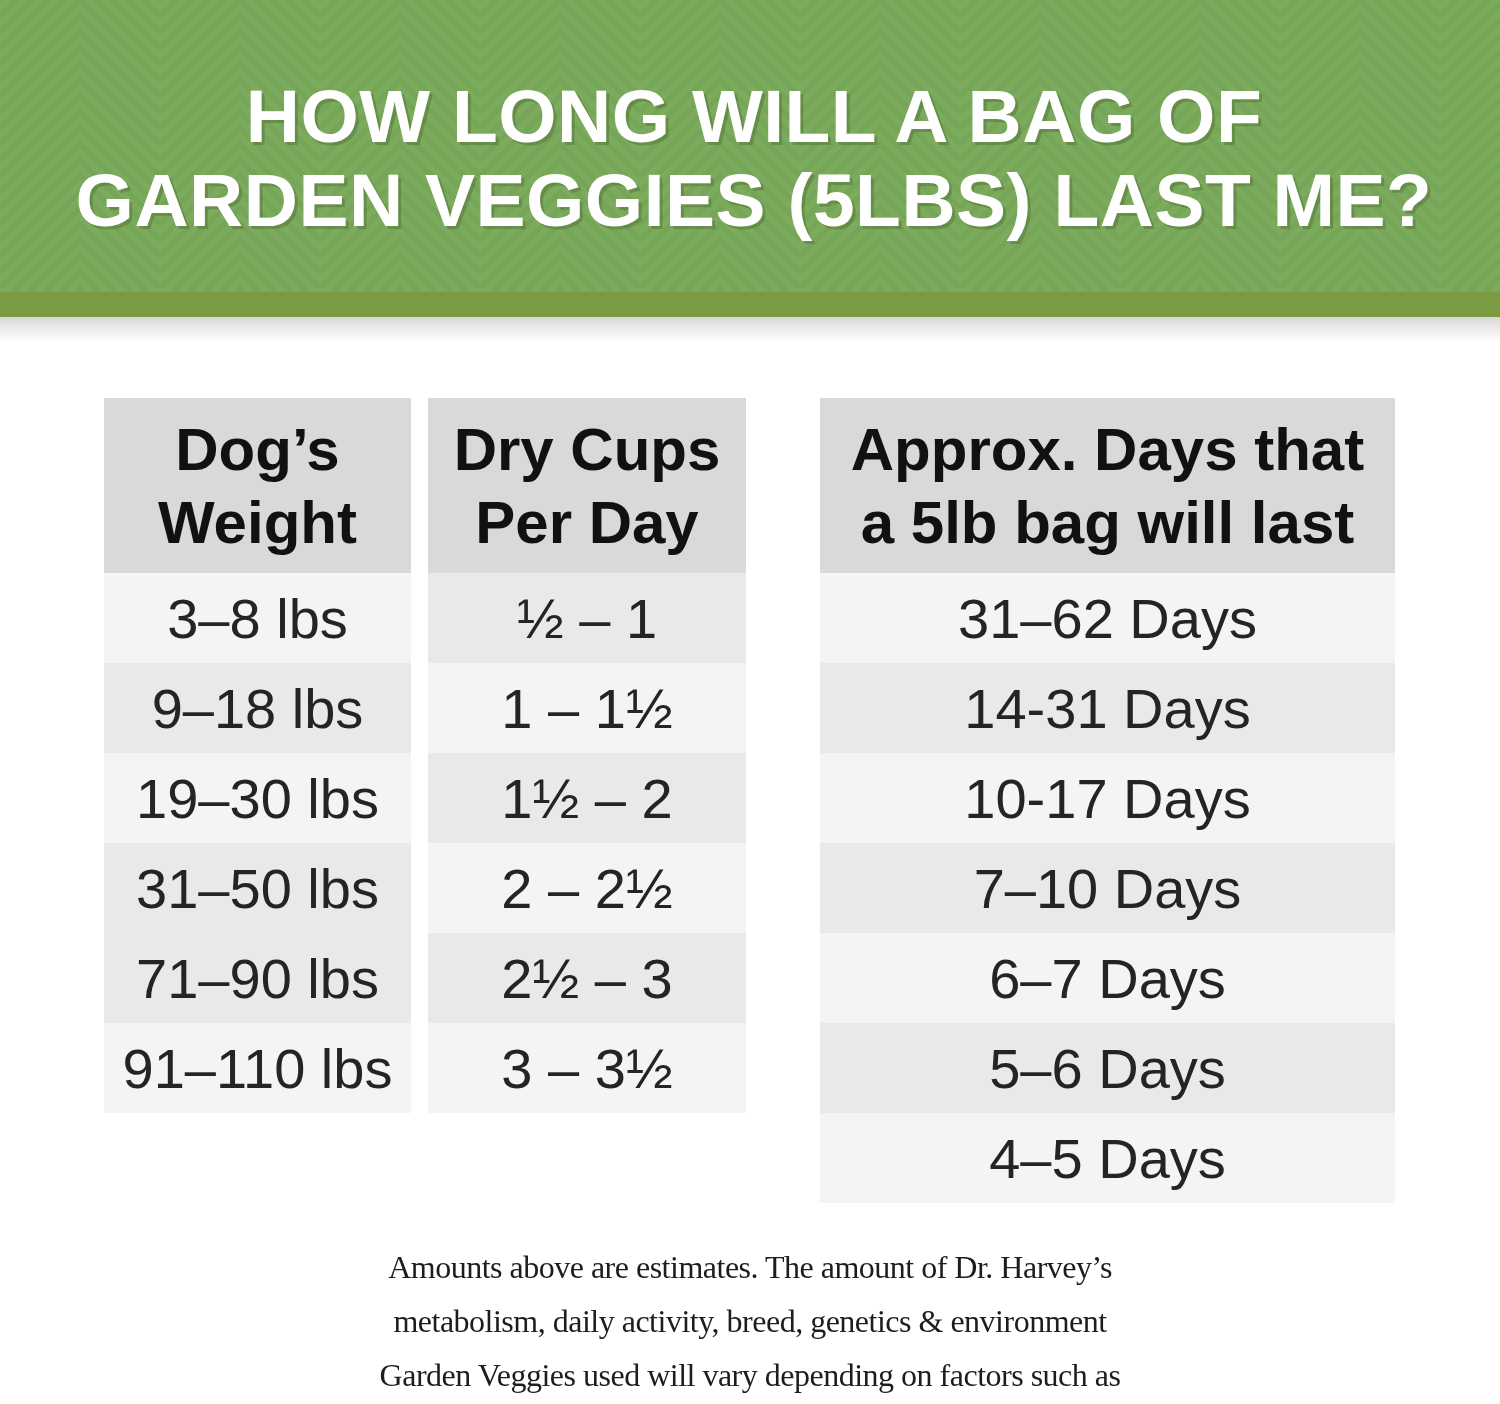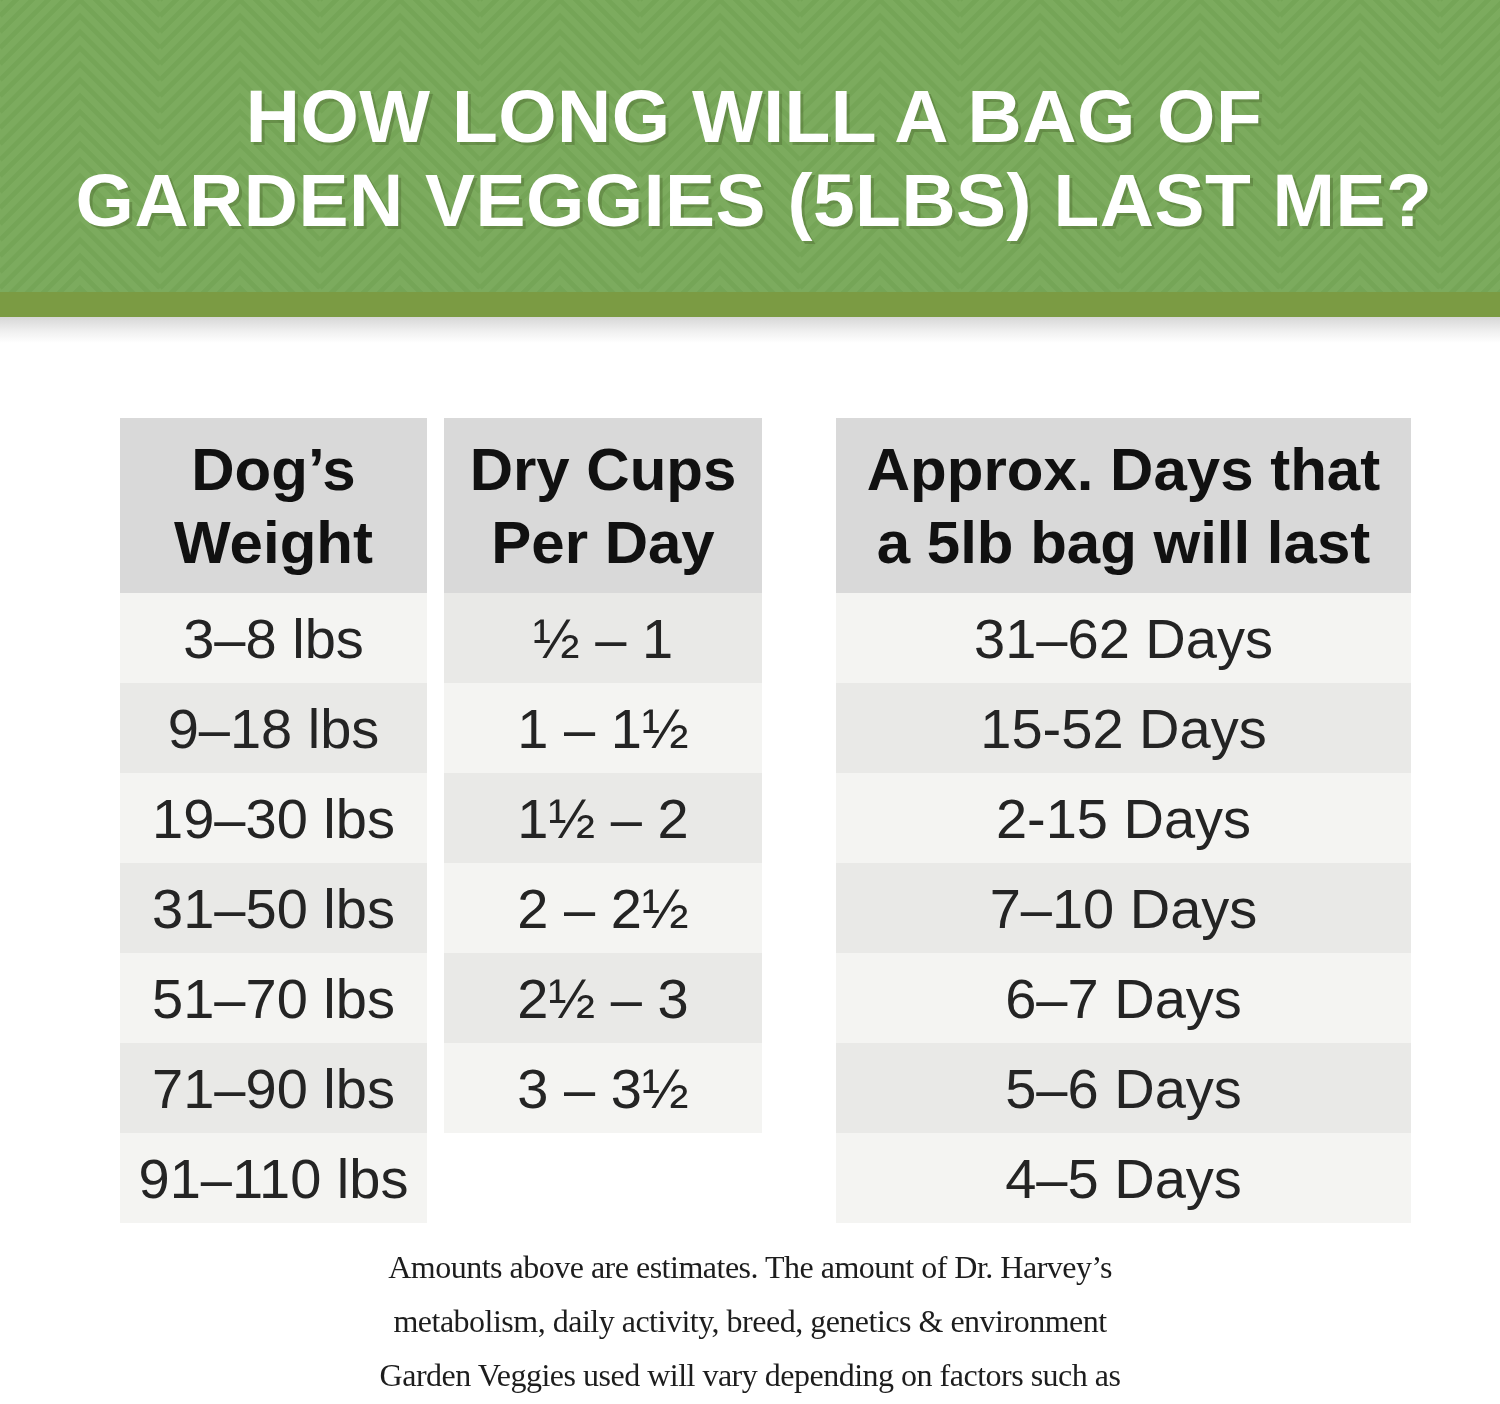--- a/index.html
+++ b/index.html
@@ -46,24 +46,23 @@
   .hero-shadow {
     position: absolute;
     top: 317px; left: 0;
     width: 100%; height: 26px;
     background: linear-gradient(to bottom, #d7d7d7 0%, #f0f0f0 55%, #ffffff 100%);
   }
 
   
   .table {
     position: absolute;
-    top: 398px; left: 120px;
+    top: 398px; left: 104px;
     display: flex;
     color: #1a1a1a;
-    margin-top: 20px;
   }
   .col { display: flex; flex-direction: column; }
   .col-weight { width: 307px; }
   .col-cups   { width: 318px; margin-left: 17px; }
   .col-days   { width: 575px; margin-left: 74px; }
   .th {
     height: 175px;
     background: #D9D9D9;
     display: flex;
     align-items: center;
@@ -145,42 +144,41 @@
 
   <main class="table">
 
     <section class="col col-weight">
       <div class="th">Dog’s
 Weight</div>
       <div class="cell row-light">3–8 lbs</div>
       <div class="cell row-dark">9–18 lbs</div>
       <div class="cell row-light">19–30 lbs</div>
       <div class="cell row-dark">31–50 lbs</div>
-      <div class="cell row-light">51–70 lbs</div>
       <div class="cell row-dark">71–90 lbs</div>
       <div class="cell row-light">91–110 lbs</div>
     </section>
 
     <section class="col col-cups">
       <div class="th">Dry Cups
 Per Day</div>
       <div class="cell row-dark">½ – 1</div>
       <div class="cell row-light">1 – 1½</div>
       <div class="cell row-dark">1½ – 2</div>
       <div class="cell row-light">2 – 2½</div>
       <div class="cell row-dark">2½ – 3</div>
       <div class="cell row-light">3 – 3½</div>
     </section>
 
     <section class="col col-days">
       <div class="th">Approx. Days that
 a 5lb bag will last</div>
       <div class="cell row-light">31–62 Days</div>
-      <div class="cell row-dark">15-52 Days</div>
-      <div class="cell row-light">2-15 Days</div>
+      <div class="cell row-dark">14-31 Days</div>
+      <div class="cell row-light">10-17 Days</div>
       <div class="cell row-dark">7–10 Days</div>
       <div class="cell row-light">6–7 Days</div>
       <div class="cell row-dark">5–6 Days</div>
       <div class="cell row-light">4–5 Days</div>
     </section>
 
   </main>
 
   <p class="footnote">
     <span class="footnote-line">Amounts above are estimates. The amount of Dr. Harvey’s</span>

